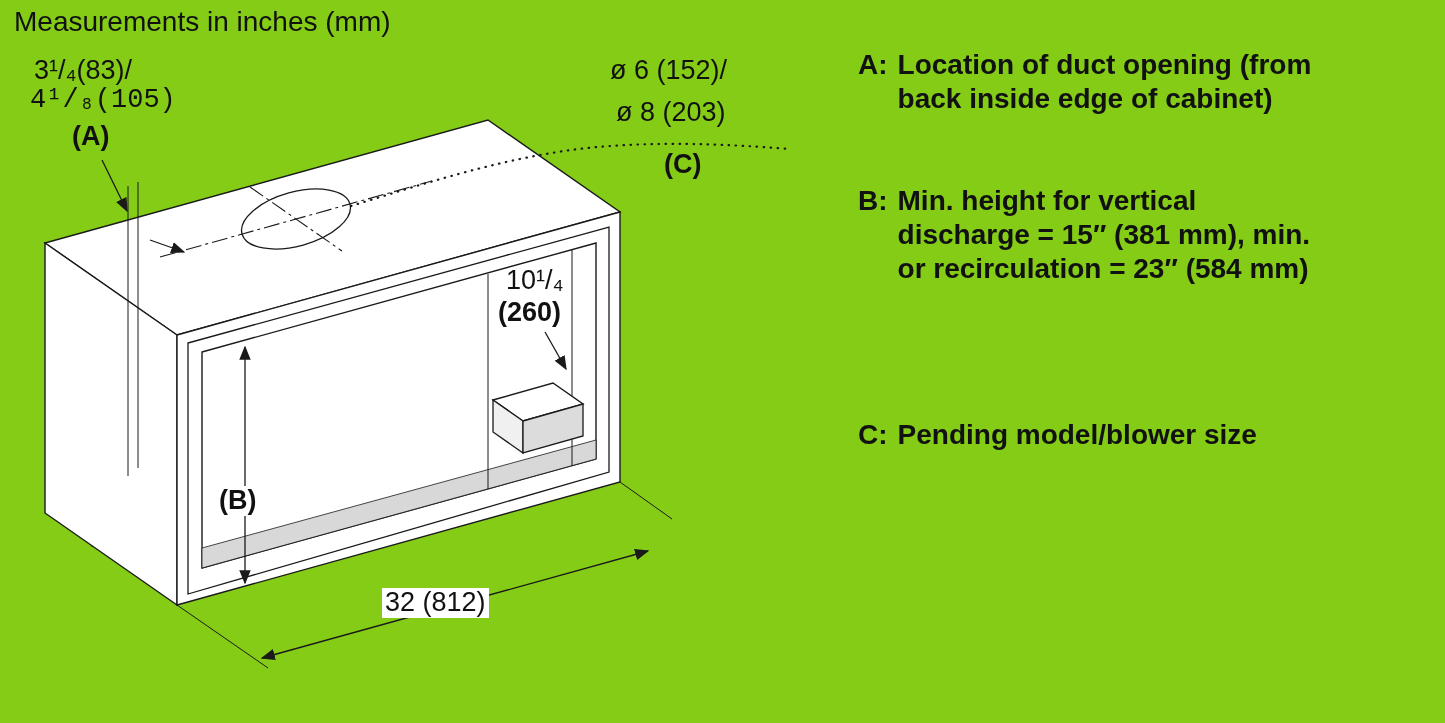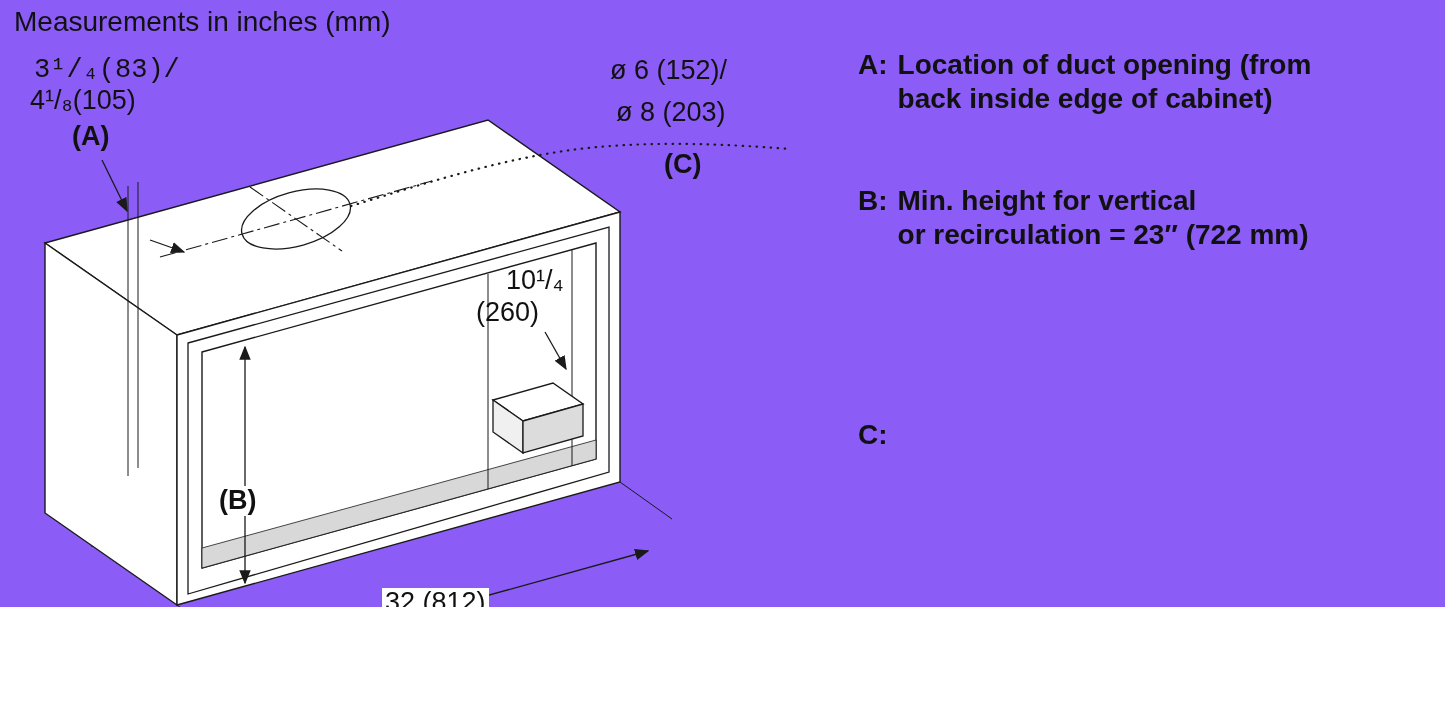--- a/index.html
+++ b/index.html
@@ -1,17 +1,17 @@
 <!DOCTYPE html>
 <html><head>
 <meta charset="utf-8">
 <style>
   html,body { margin:0; padding:0; background:#ffffff; }
   .stage {
-    position:relative; width:1445px; height:607px; background:#8b5cf6;
+    position:relative; width:1445px; height:723px; background:#84cc16;
     font-family:"Liberation Sans","DejaVu Sans",sans-serif; color:#111111;
     overflow:hidden;
   }
   .title { position:absolute; left:14px; top:6px; font-size:28px; }
   .lbl { position:absolute; font-size:27px; white-space:pre; line-height:1.1; }
   .lbl.bold { font-weight:bold; }
   .lbl.bg { background:#ffffff; padding:0 3px; }
   .drawing { position:absolute; left:0; top:0; }
   .legend-item { position:absolute; left:858px; display:flex; align-items:flex-start; }
   .legend-key { font-weight:bold; font-size:28px; line-height:1.22; margin-right:10px; }
@@ -85,48 +85,52 @@
 
     <g>
       <path class="thin" d="M177,605 L268,668"></path>
       <path class="thin" d="M620,482 L672,519"></path>
       <path class="ln" d="M262,658 L648,551" marker-start="url(#ah)" marker-end="url(#ah)"></path>
     </g>
   </svg>
 
   <div class="title">Measurements in inches (mm)</div>
 
-  <div class="lbl" style="left:34px; top:56px;font-family:Liberation Mono, monospace;">3¹/₄(83)/</div>
-  <div class="lbl" style="left:30px; top:86px;">4¹/₈(105)</div>
+  <div class="lbl" style="left:34px; top:56px;">3¹/₄(83)/</div>
+  <div class="lbl" style="left:30px; top:86px;font-family:Liberation Mono, monospace;">4¹/₈(105)</div>
   <div class="lbl bold" style="left:72px; top:122px;">(A)</div>
 
   <div class="lbl" style="left:610px; top:56px;">ø 6 (152)/</div>
   <div class="lbl" style="left:616px; top:98px;">ø 8 (203)</div>
   <div class="lbl bold" style="left:664px; top:150px;">(C)</div>
 
   <div class="lbl" style="left:506px; top:266px;">10¹/₄</div>
-  <div class="lbl" style="left:476px; top:298px;">(260)</div>
+  <div class="lbl" style="left:498px; top:298px;font-weight:bold;">(260)</div>
 
   <div class="lbl bold bg" style="left:216px; top:486px;">(B)</div>
 
   <div class="lbl bg" style="left:382px; top:540px;margin-top:48px;">32 (812)</div>
 
   <div class="legend-item" style="top:48px;">
     <span class="legend-key">A:</span>
     <span class="legend-lines">
       <div>Location of duct opening (from</div>
       <div>back inside edge of cabinet)</div>
     </span>
   </div>
 
   <div class="legend-item" style="top:184px;">
     <span class="legend-key">B:</span>
     <span class="legend-lines">
       <div>Min. height for vertical</div>
-      <div>or recirculation = 23″ (722 mm)</div>
+      <div>discharge = 15″ (381 mm), min.</div>
+      <div>or recirculation = 23″ (584 mm)</div>
     </span>
   </div>
 
   <div class="legend-item" style="top:418px;">
     <span class="legend-key">C:</span>
+    <span class="legend-lines">
+      <div>Pending model/blower size</div>
+    </span>
   </div>
 
 </div>
 
 </body></html>

